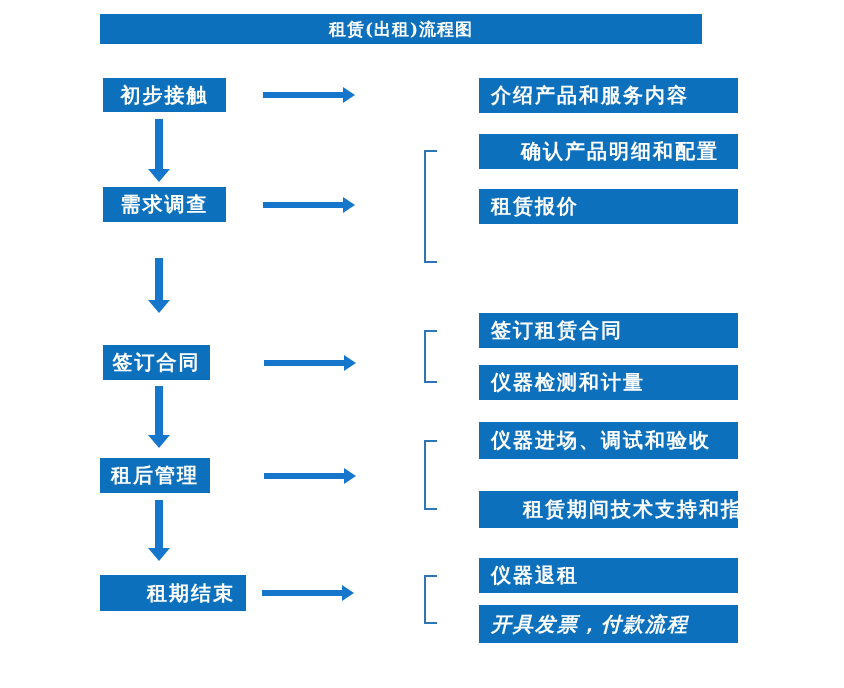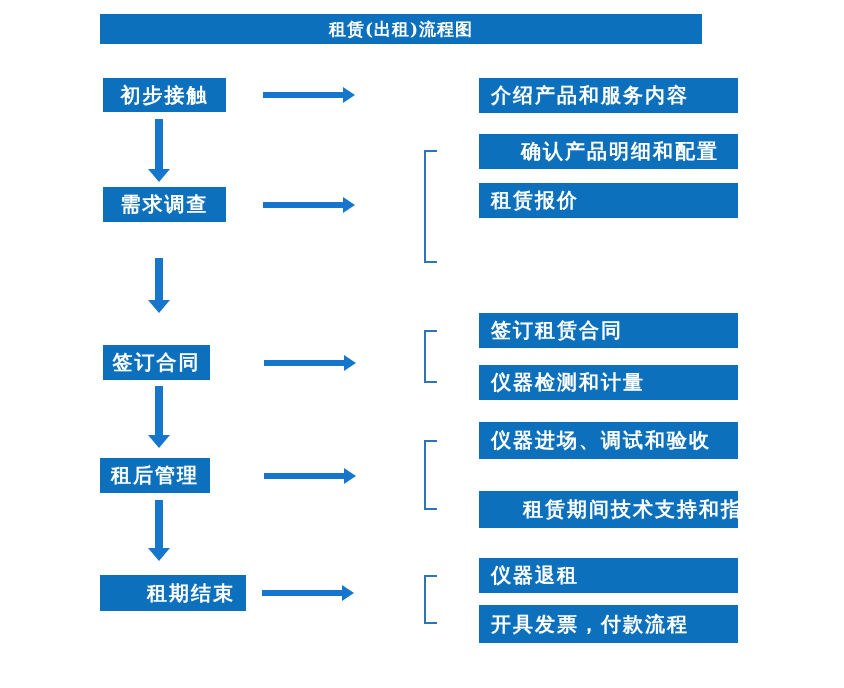--- a/index.html
+++ b/index.html
@@ -56,28 +56,28 @@
     display: flex; align-items: center;
     padding-left: 12px;
     box-sizing: border-box;
     font-size: 20px; font-weight: bold;
     letter-spacing: 2px;
     white-space: nowrap;
     margin-left: 36px;
   }
   .d1  { top: 78px;  height: 35px; }
   .d2  { top: 134px; height: 35px; padding-left: 42px; }
-  .d3  { top: 183px; height: 35px; }
+  .d3  { top: 189px; height: 35px; }
   .d4  { top: 245px; height: 36px; }
   .d5  { top: 313px; height: 35px; }
   .d6  { top: 365px; height: 35px; }
   .d7  { top: 422px; height: 37px; }
   .d8  { top: 491px; height: 37px; padding-left: 44px; }
   .d9  { top: 558px; height: 35px; }
-  .d10 { top: 605px; height: 38px; }
+  .d10 { top: 605px; height: 38px; font-style: italic; }
   
   .darr { position: absolute; width: 22px; }
   .da1 { left: 148px; top: 119px; height: 63px; }
   .da2 { left: 148px; top: 258px; height: 55px; }
   .da3 { left: 148px; top: 386px; height: 62px; }
   .da4 { left: 148px; top: 500px; height: 61px; }
   .darr .shaft {
     position: absolute; left: 7px; top: 0;
     width: 8px; height: calc(100% - 13px);
     background: var(--arrow);

